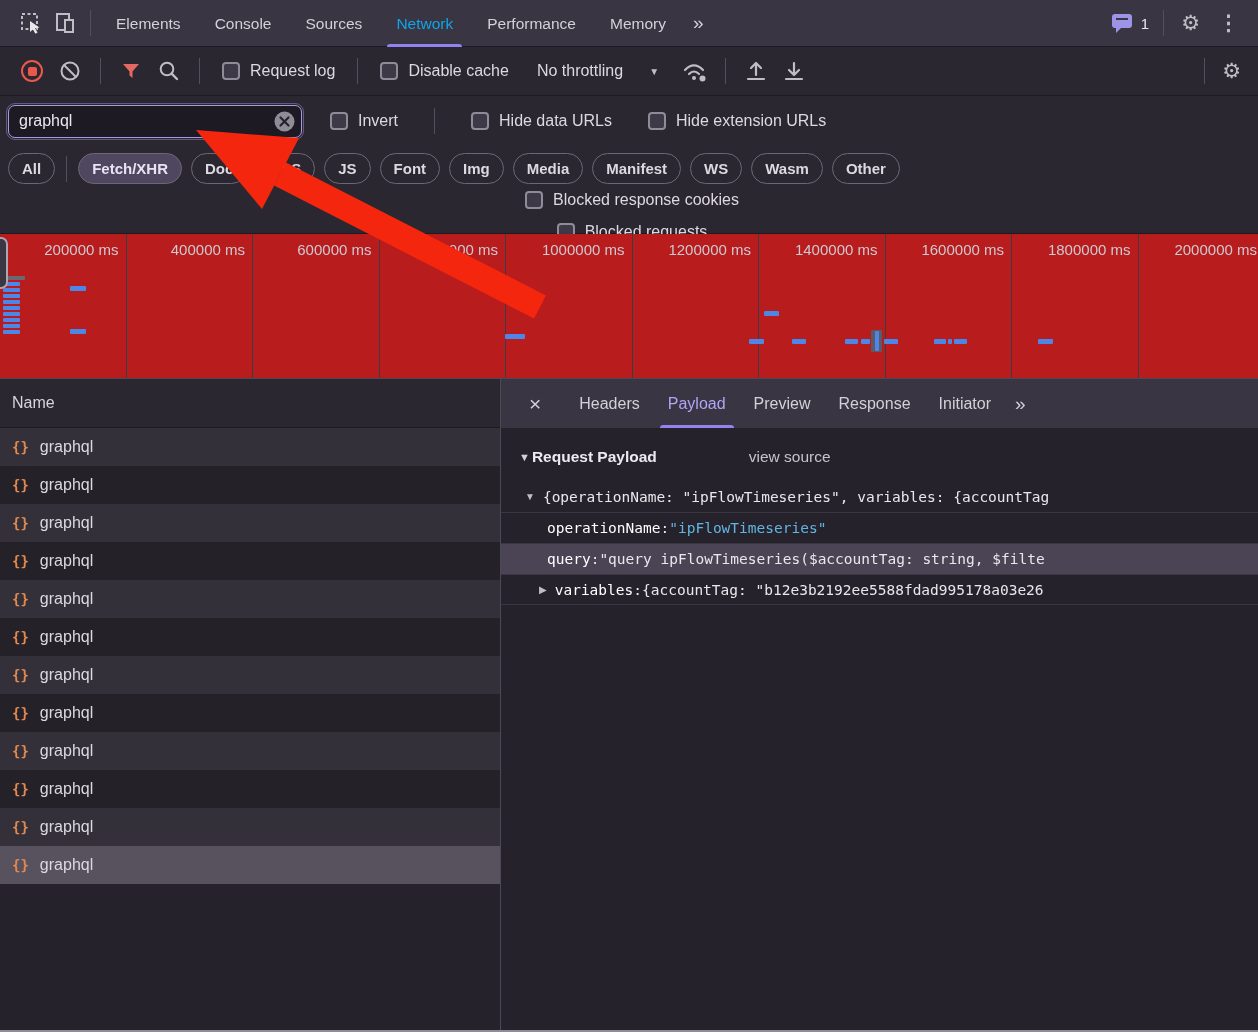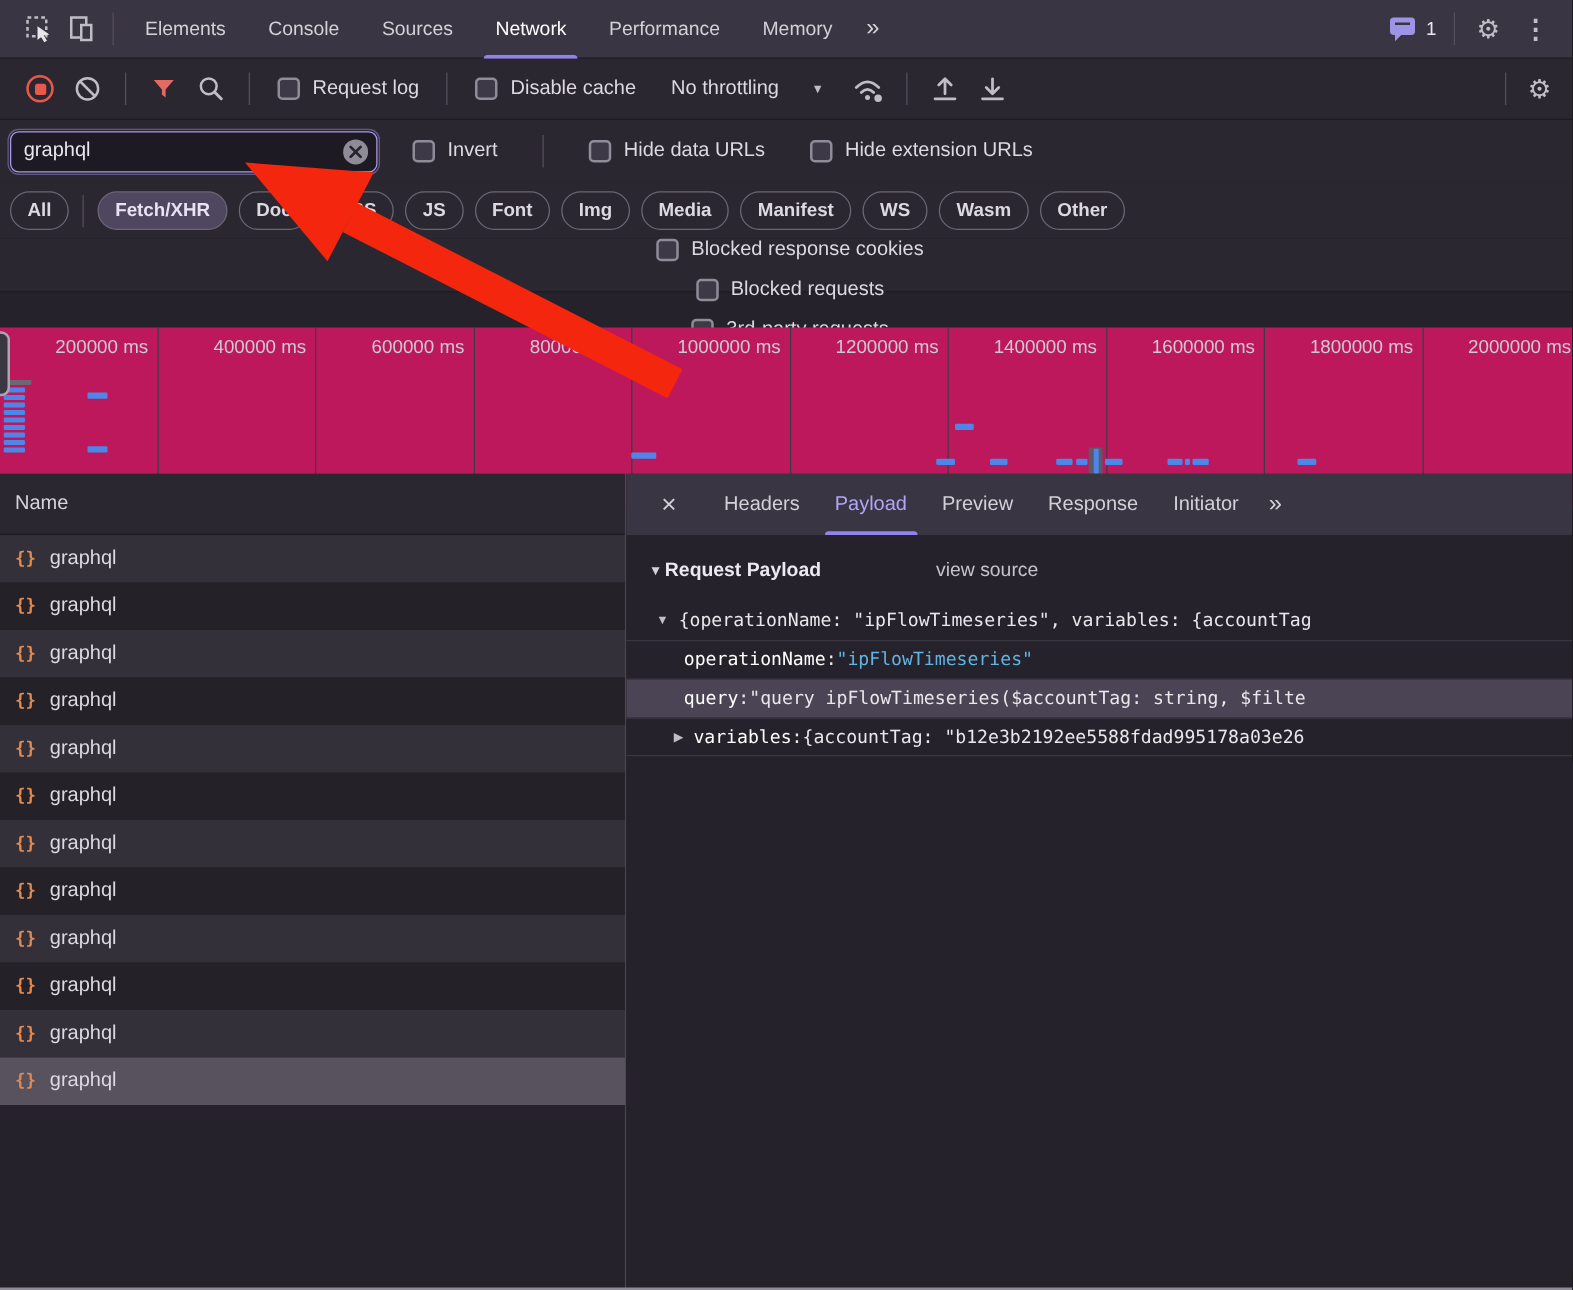--- a/index.html
+++ b/index.html
@@ -9,21 +9,21 @@
     background:#26222b; font-family:"Liberation Sans", sans-serif;
     color:#d7d4dc; -webkit-font-smoothing:antialiased;
   }
   .band { position:absolute; left:0; right:0; display:flex; align-items:center; }
 
   
   .tabbar { top:0; height:47px; background:#3a3542; border-bottom:1px solid #1d1a23; padding-left:14px; }
   .tabbar .icon-btn { display:flex; align-items:center; justify-content:center; width:34px; height:34px; }
   .sep { width:1px; height:26px; background:#544f5c; margin:0 8px; flex:none; }
   .main-tab { position:relative; height:47px; display:flex; align-items:center; padding:0 17px; font-size:15.5px; color:#d3d0d8; cursor:default; }
-  .main-tab.selected { color:#ffffff; }
+  .main-tab.selected { color:#0ea5e9; }
   .main-tab.selected::after { content:""; position:absolute; left:8px; right:8px; bottom:0; height:3px; background:#9184ee; border-radius:3px 3px 0 0; }
   .chev { font-size:19px; color:#d3d0d8; padding:0 10px; letter-spacing:-2px; }
   .tab-right { margin-left:auto; display:flex; align-items:center; padding-right:10px; }
   .issues { display:flex; align-items:center; gap:7px; font-size:15px; color:#e9e7ec; padding:0 6px; }
   .glyph { font-size:21px; color:#c0bdc6; padding:0 9px; }
 
   
   .nettoolbar { top:47px; height:49px; background:#2b2731; border-bottom:1px solid #1d1a23; padding-left:16px; gap:6px; }
   .tool { display:flex; align-items:center; justify-content:center; width:32px; height:32px; flex:none; }
   .record-outer { width:22px; height:22px; border:2.5px solid #e8594c; border-radius:50%; display:flex; align-items:center; justify-content:center; }
@@ -42,21 +42,21 @@
   
   .pillsrow { top:146px; height:45px; background:#2b2731; padding-left:8px; gap:9px; }
   .pill { height:31px; display:flex; align-items:center; padding:0 13px; border:1px solid #6c6775; border-radius:16px; font-size:15px; font-weight:bold; color:#dcd9e1; white-space:nowrap; }
   .pill.selected { background:#4f4760; border-color:#6c6775; color:#e8e3f4; }
   .pill-sep { margin:0 2px; }
 
   
   .checksrow { top:191px; height:43px; background:#2b2731; border-bottom:1px solid #1d1a23; padding-left:6px; gap:14px;flex-direction:column; }
 
   
-  .timeline { position:absolute; top:234px; left:0; right:0; height:145px; background:#be185d; border-bottom:1px solid #4d4856; overflow:hidden;margin-top:28px; }
+  .timeline { position:absolute; top:234px; left:0; right:0; height:145px; background:#b91c1c; border-bottom:1px solid #4d4856; overflow:hidden; }
   .tl-col { position:absolute; top:0; bottom:0; width:126.5px; border-right:1px solid #3e3a46; }
   .tl-label { position:absolute; top:7px; right:7px; font-size:15px; color:#ccc9d2; white-space:nowrap; }
   .bar { position:absolute; border-radius:1px; }
   .grip { position:absolute; left:-6px; top:3px; width:14px; height:52px; border:2px solid #aaa6b4; border-radius:8px; background:#3a3642; }
 
   
   .main { position:absolute; top:379px; bottom:0; left:0; right:0; display:flex; }
   .left-panel { width:500px; flex:none; background:#26222b; overflow:hidden; }
   .v-divider { width:1px; background:#4d4856; flex:none; }
   .right-panel { flex:1; background:#26222b; overflow:hidden; }

